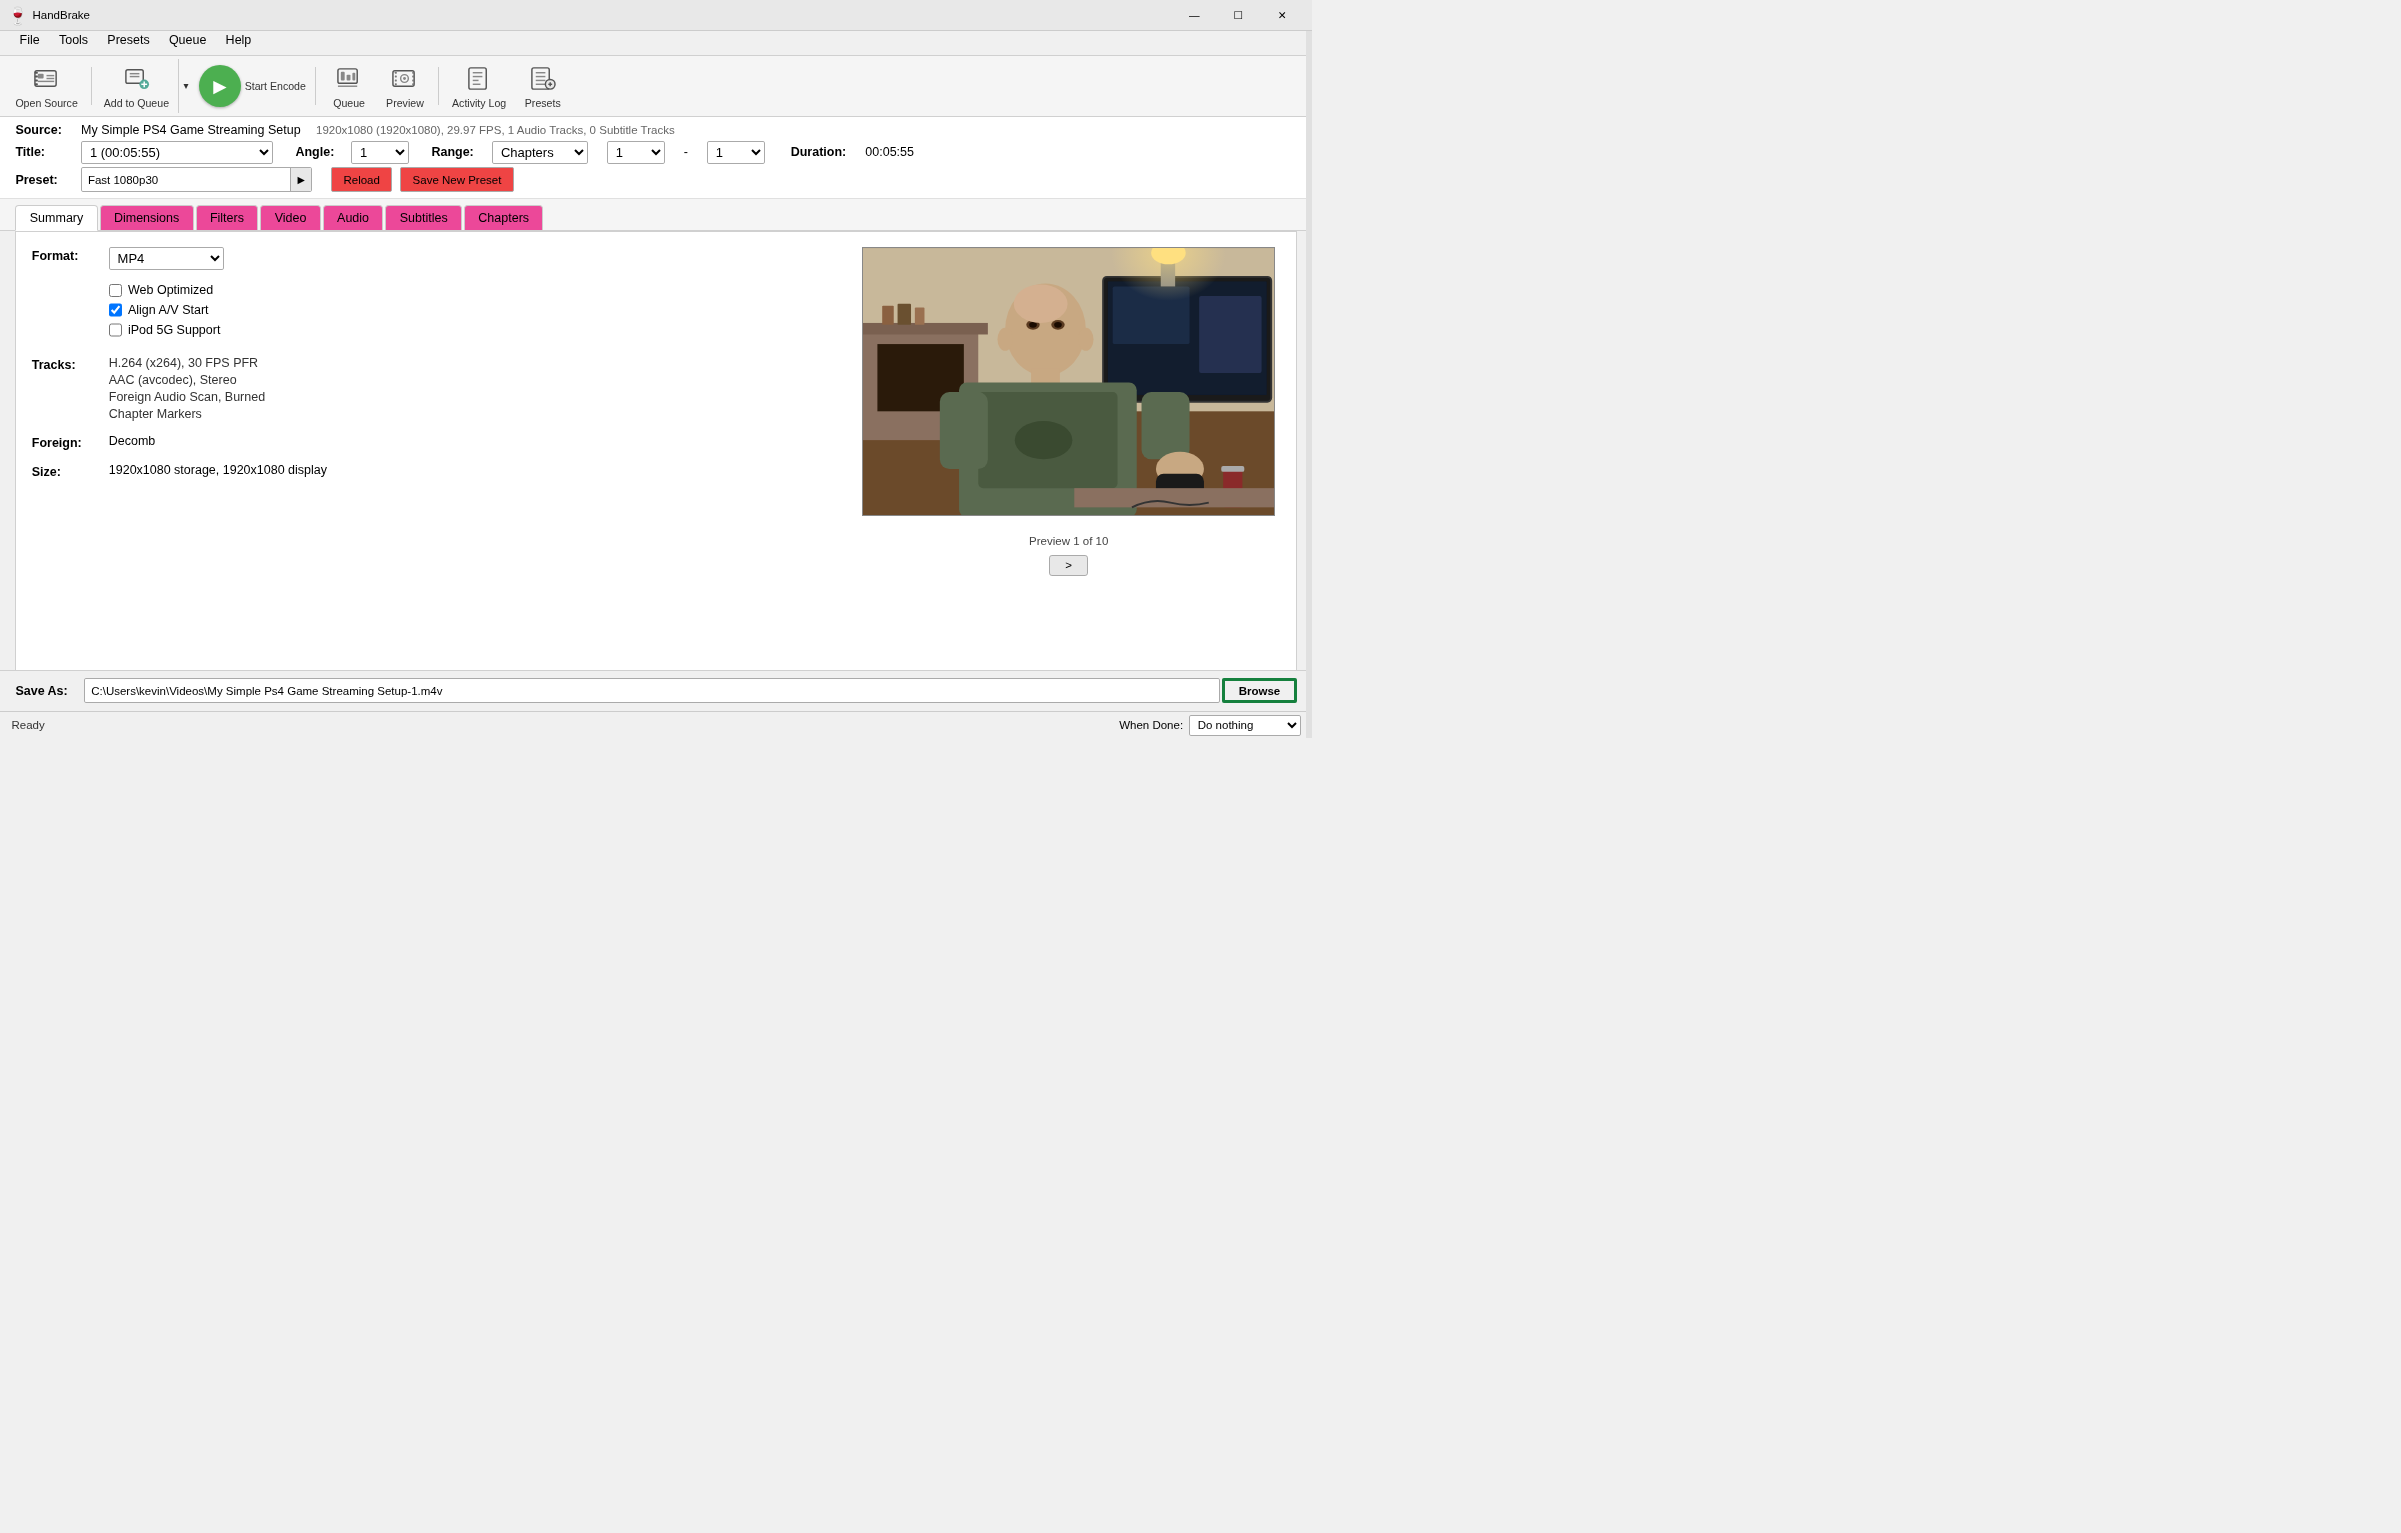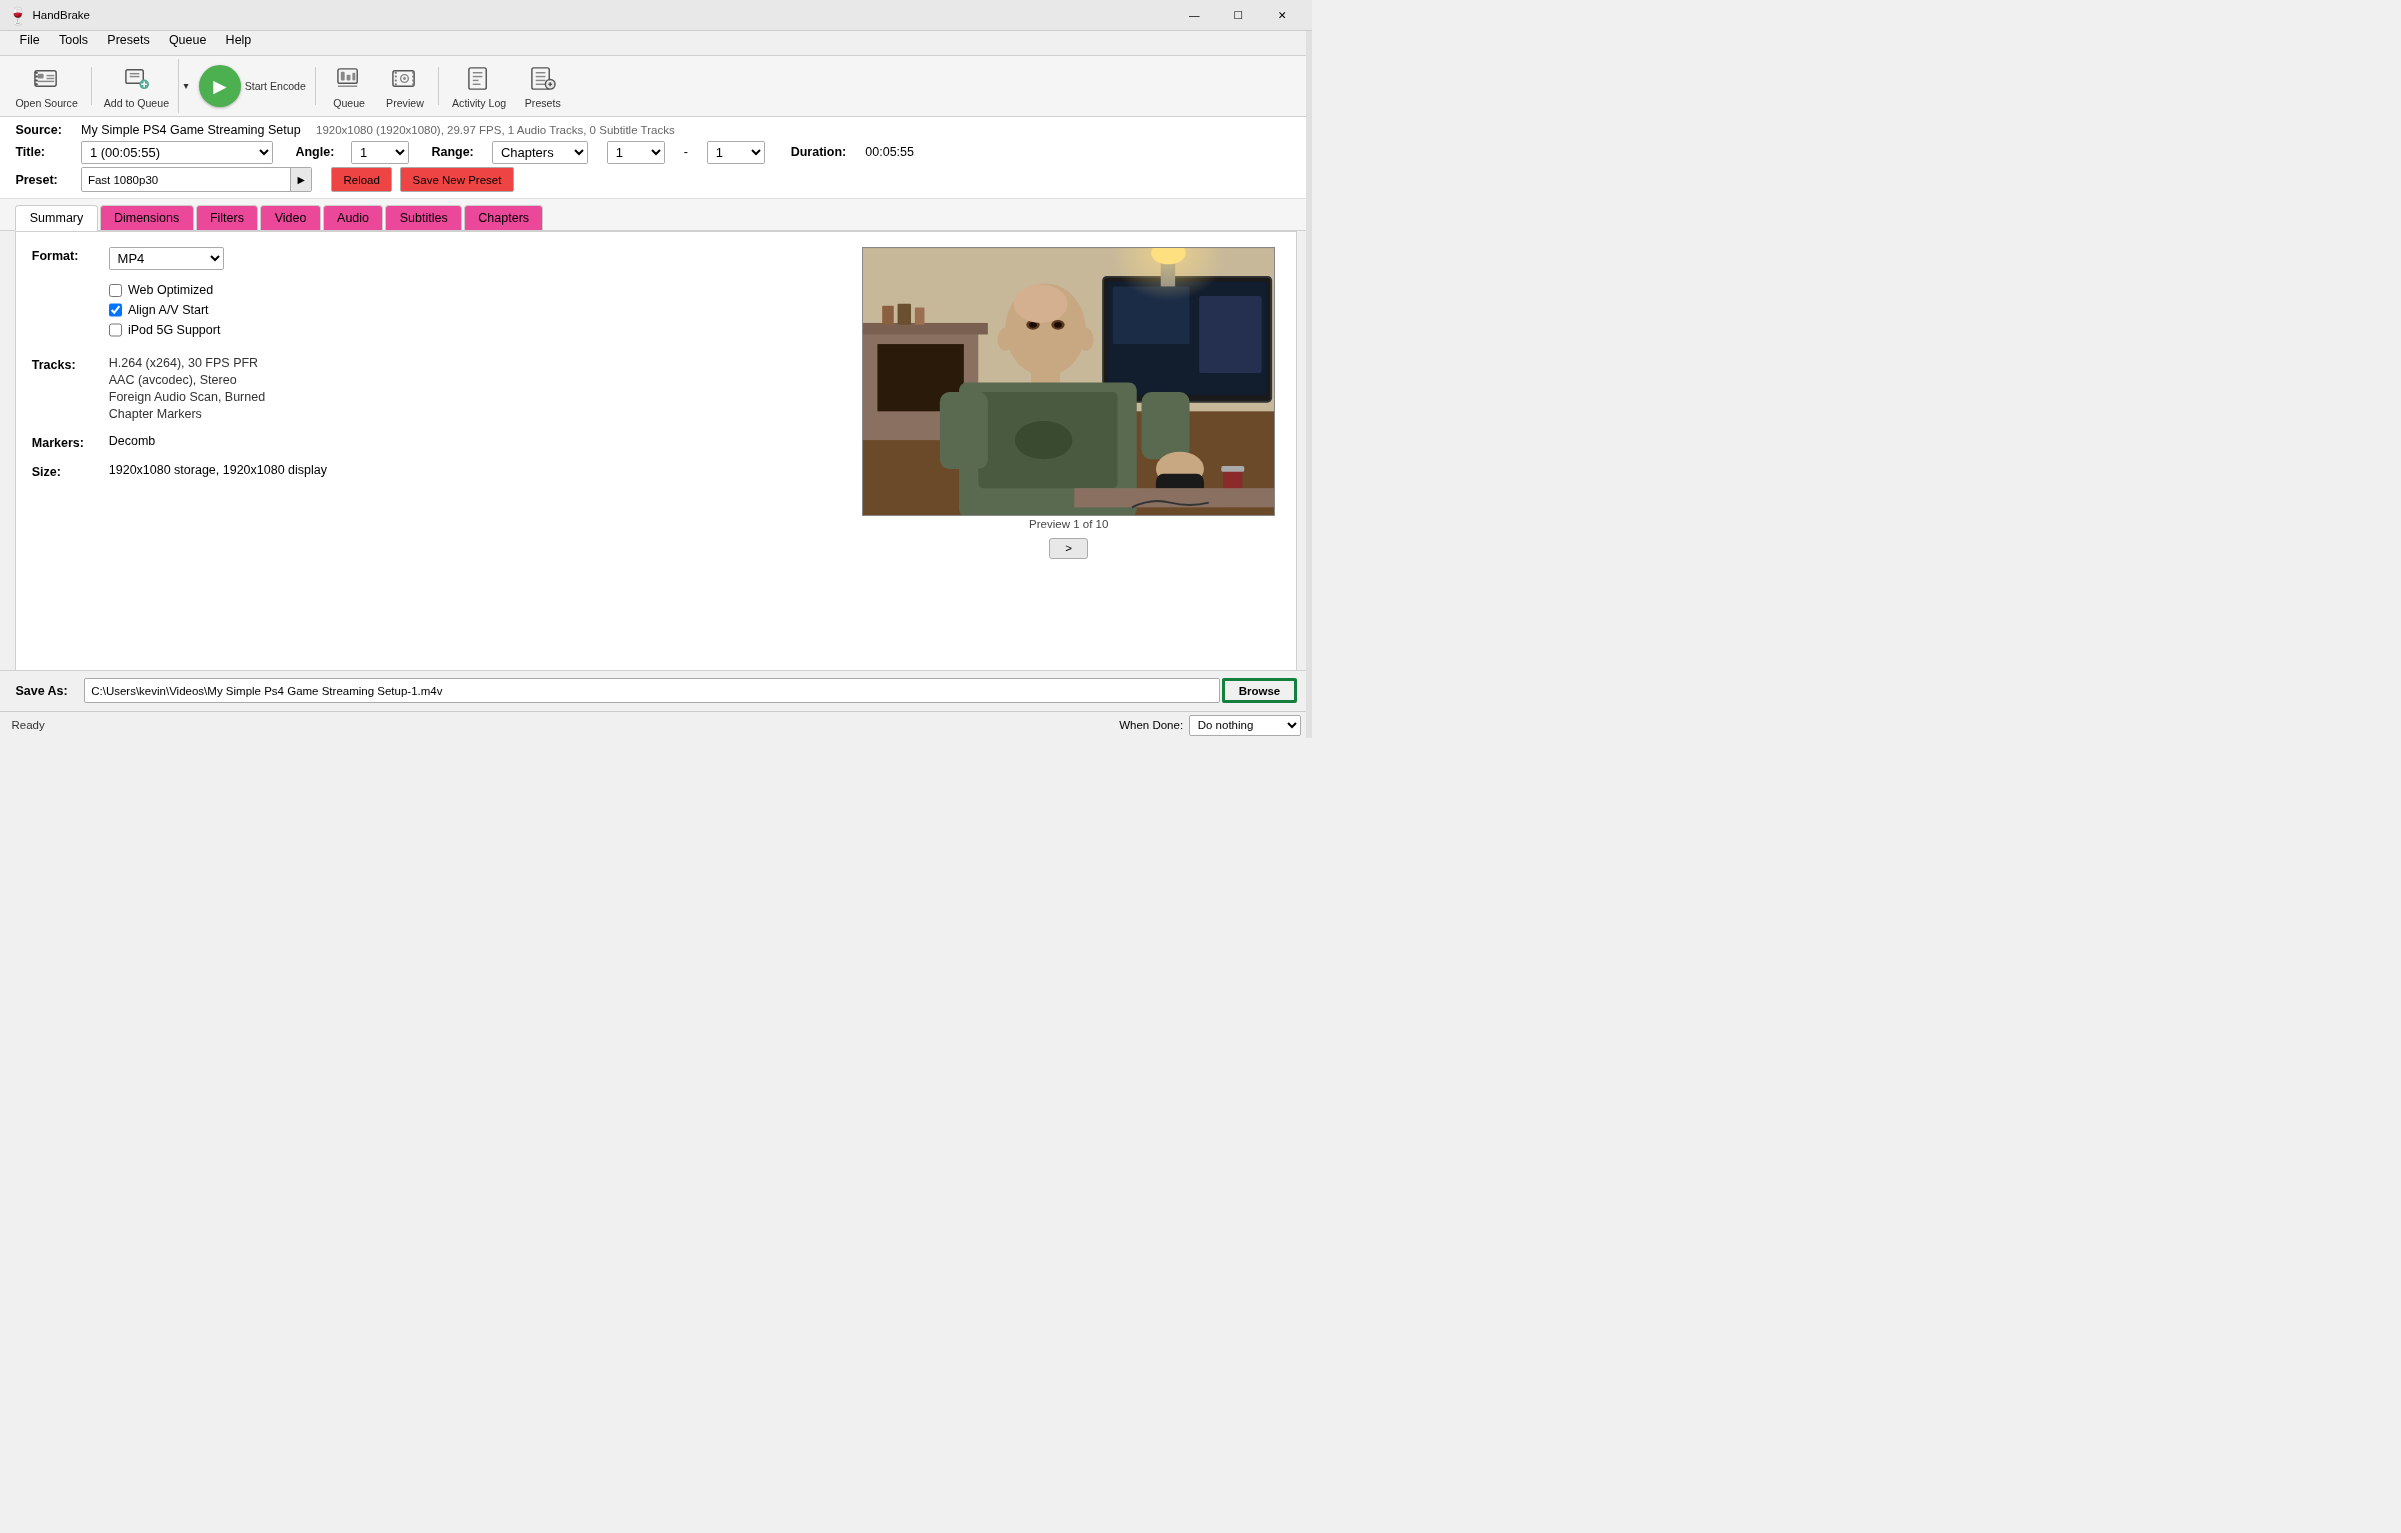--- a/index.html
+++ b/index.html
@@ -268,21 +268,21 @@
       width: 413px;
       height: 269px;
       background: #2a2a2a;
       border: 1px solid #888;
       position: relative;
       overflow: hidden;
     }
     .preview-caption {
       font-size: 11.5px;
       color: #444;
-      margin-top: 2px;
+      margin-top: 19px;
       text-align: right;
     }
     .preview-nav-btn {
       margin-top: 7.7px;
       padding: 3.8px 15.4px;
       border: 1px solid #aaa;
       border-radius: 2.9px;
       background: #e8e8e8;
       cursor: pointer;
       font-size: 11.5px;
@@ -591,21 +591,21 @@
       <span class="field-label">Tracks:</span>
       <div class="field-content tracks-list">
         <span class="track-item">H.264 (x264), 30 FPS PFR</span>
         <span class="track-item">AAC (avcodec), Stereo</span>
         <span class="track-item">Foreign Audio Scan, Burned</span>
         <span class="track-item">Chapter Markers</span>
       </div>
     </div>
 
     <div class="field-row">
-      <span class="field-label">Markers:</span>
+      <span class="field-label">Foreign:</span>
       <span class="field-content">Decomb</span>
     </div>
 
     <div class="field-row">
       <span class="field-label">Size:</span>
       <span class="field-content">1920x1080 storage, 1920x1080 display</span>
     </div>
   </div>
 
   <div id="right-panel">

